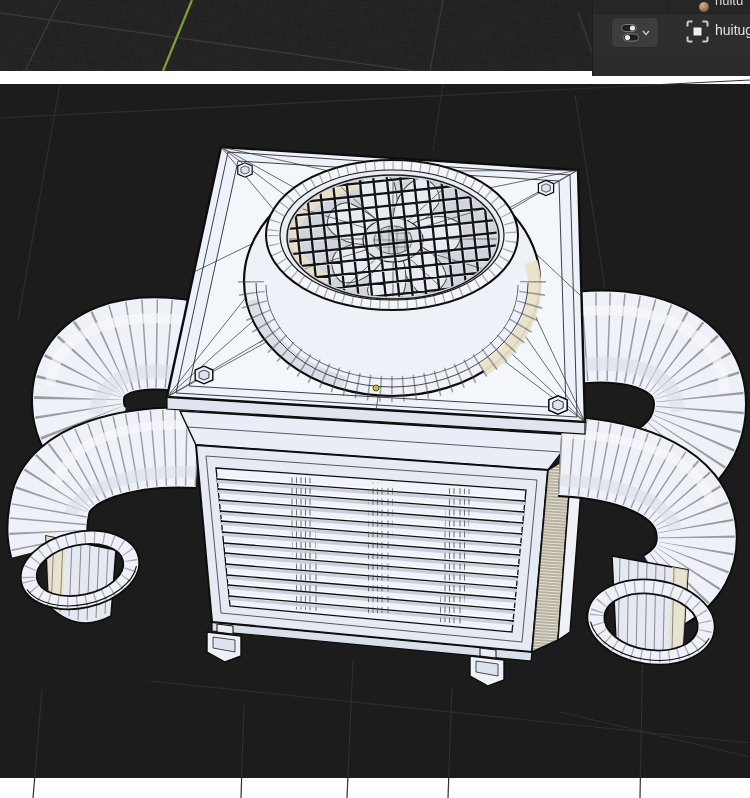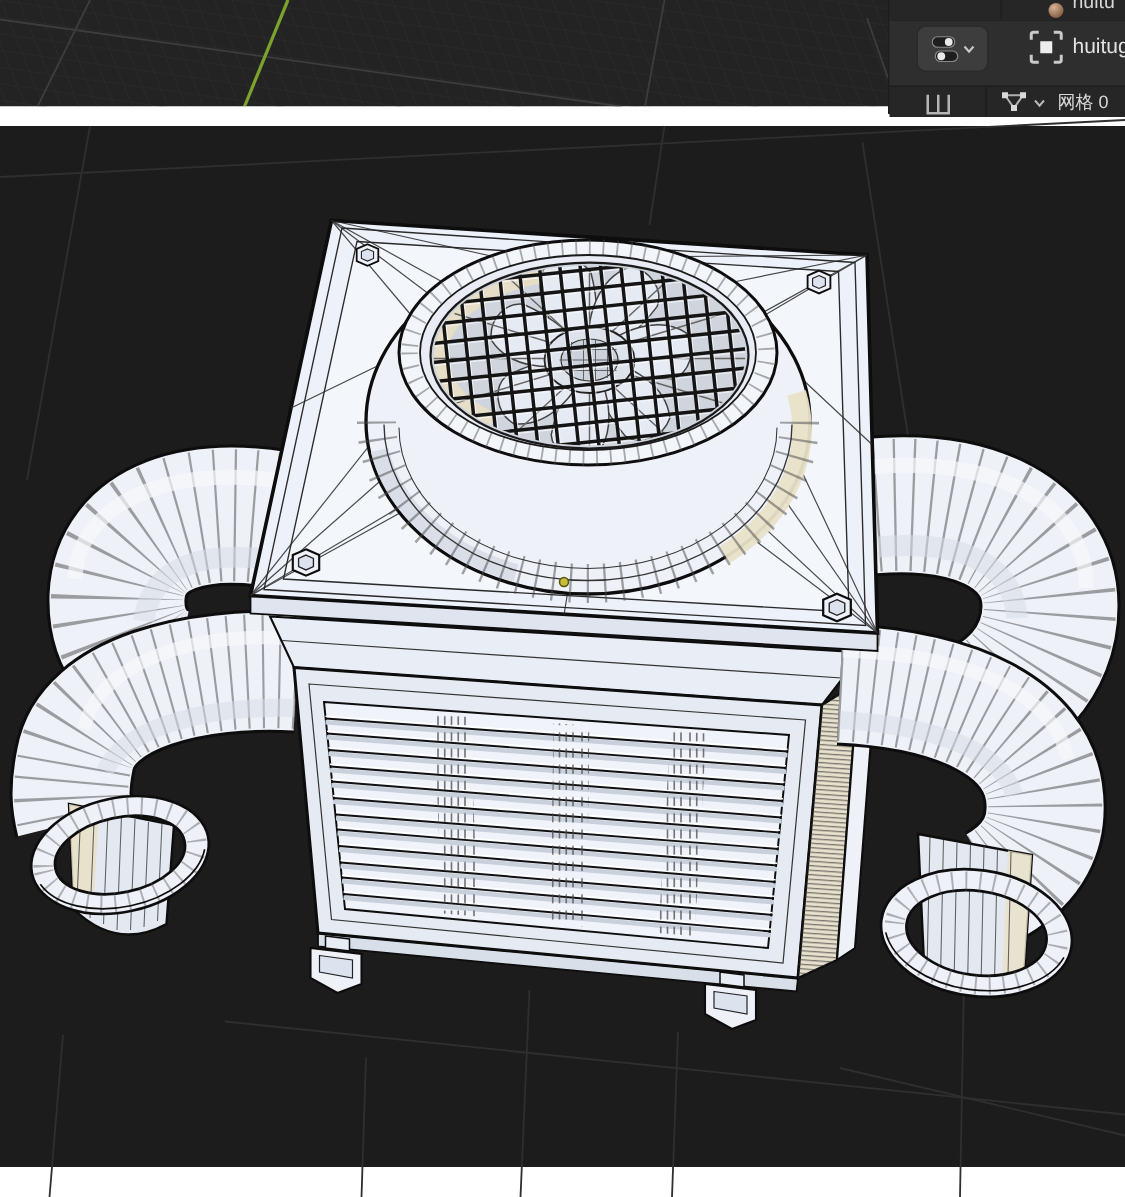--- a/index.html
+++ b/index.html
@@ -263,31 +263,15 @@
       <svg class="ic" width="8" height="6" viewBox="0 0 8 6">
         <path d="M1 1 L4 4.5 L7 1" fill="none" stroke="#c9c9c9" stroke-width="1.4"></path>
       </svg>
     </div>
     <svg class="ic bracket" width="23" height="23" viewBox="0 0 23 23">
       <path d="M1.5 6.5 V3 Q1.5 1.5 3 1.5 H6.5 M16.5 1.5 H20 Q21.5 1.5 21.5 3 V6.5 M21.5 16.5 V20 Q21.5 21.5 20 21.5 H16.5 M6.5 21.5 H3 Q1.5 21.5 1.5 20 V16.5" fill="none" stroke="#c9c9c9" stroke-width="2"></path>
       <rect x="7.5" y="7.5" width="8" height="8" fill="#ededed"></rect>
     </svg>
     <div class="objname">huitug</div>
   </div>
-  <div class="row3">
-    <svg class="ic r3icon1" width="17" height="14" viewBox="0 0 17 14">
-      <path d="M1.5 0 V12.5 H15.5 V0 M8.5 0 V12.5" fill="none" stroke="#b5b5b5" stroke-width="1.7"></path>
-    </svg>
-    <div class="vdiv"></div>
-    <svg class="ic r3icon2" width="18" height="15" viewBox="0 0 18 15">
-      <path d="M3 3.5 L9 12 L15 3.5 Z" fill="none" stroke="#b0b0b0" stroke-width="1.4"></path>
-      <rect x="1" y="1.5" width="4" height="4" fill="#d8d8d8"></rect>
-      <rect x="13" y="1.5" width="4" height="4" fill="#d8d8d8"></rect>
-      <rect x="7" y="10" width="4" height="4" fill="#d8d8d8"></rect>
-    </svg>
-    <svg class="ic r3chev" width="8" height="6" viewBox="0 0 8 6">
-      <path d="M1 1 L4 4.5 L7 1" fill="none" stroke="#b9b9b9" stroke-width="1.3"></path>
-    </svg>
-    <div class="meshname">网格 0</div>
-  </div>
 </div>
 
 </div>
 
 </body></html>

